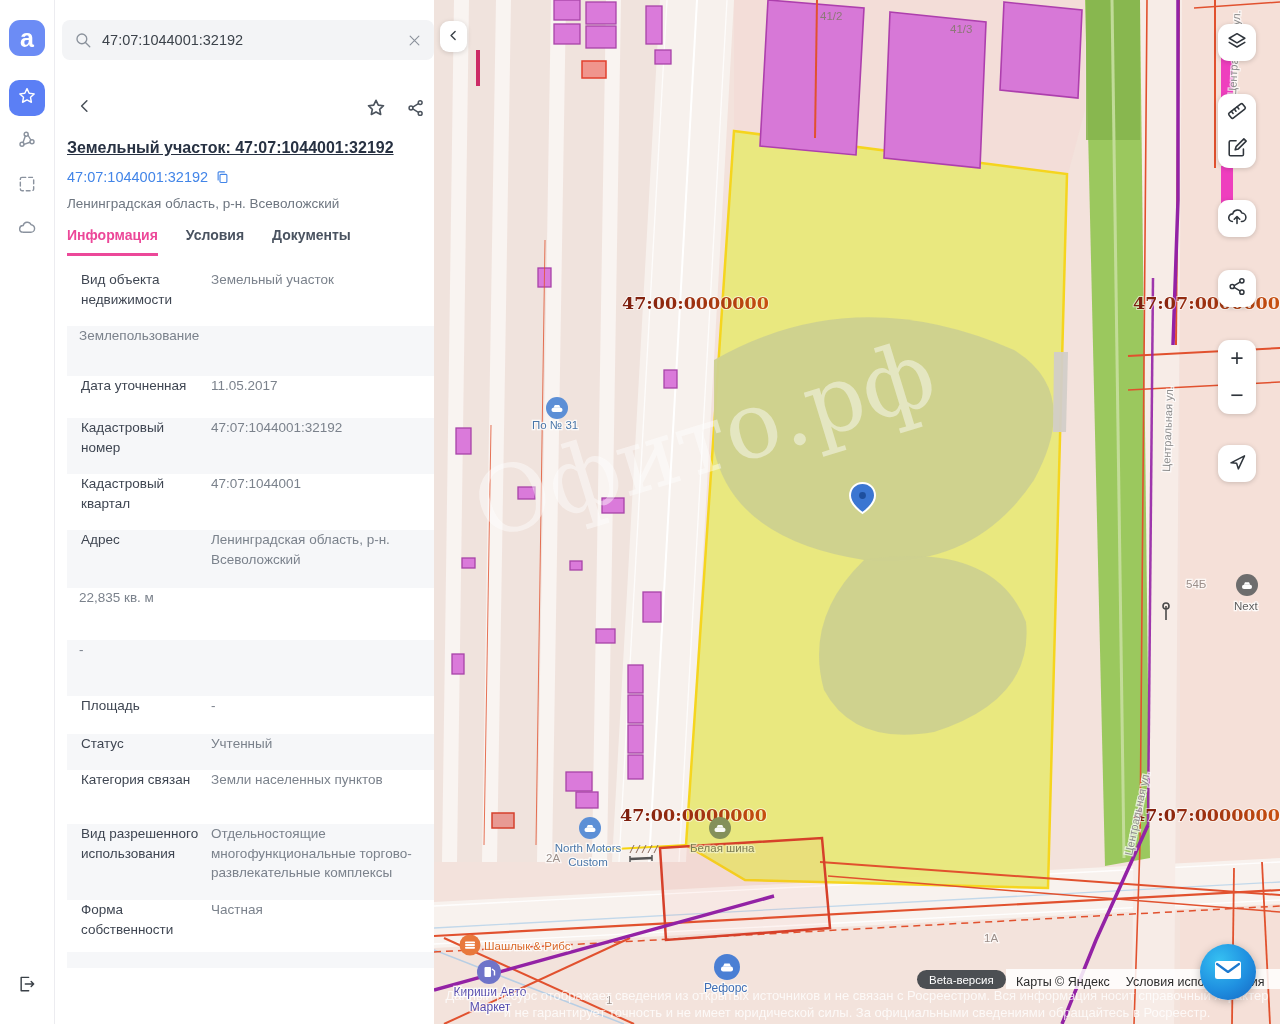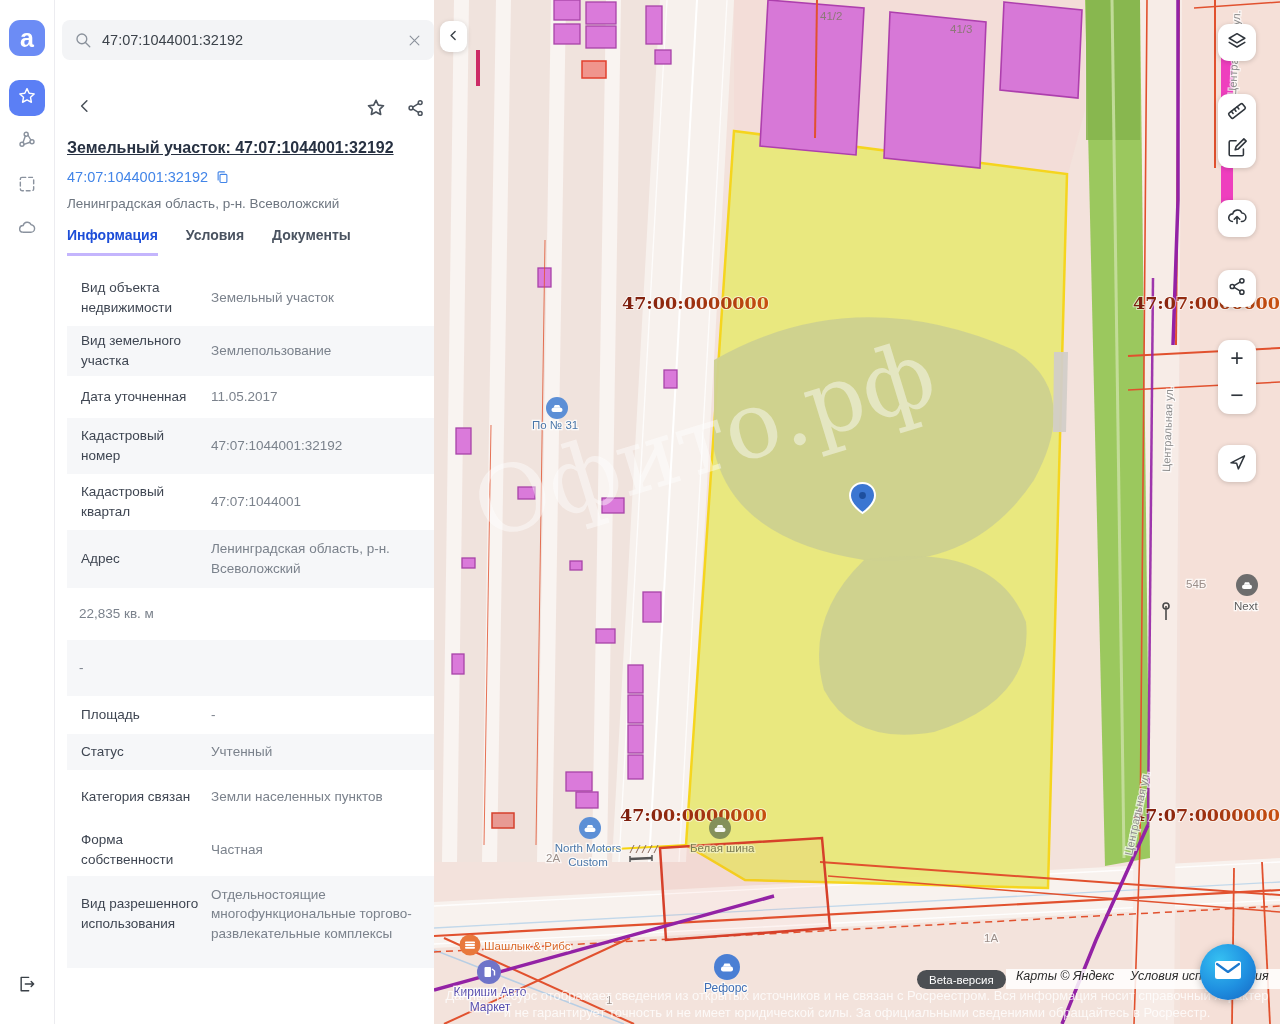--- a/index.html
+++ b/index.html
@@ -22,39 +22,39 @@
   .icon-g svg { stroke:currentColor; fill:none; stroke-width:1.8; stroke-linecap:round; stroke-linejoin:round; }
   .hdr-row { position:absolute; left:0; top:92px; width:379px; height:32px; }
   .back-btn { position:absolute; left:16px; top:2px; width:28px; height:28px; display:flex; align-items:center; justify-content:center; color:#474e57; cursor:pointer; }
   .hdr-ic { position:absolute; top:3px; width:26px; height:26px; display:flex; align-items:center; justify-content:center; color:#4b535d; cursor:pointer; }
   .title { position:absolute; left:12px; top:139px; width:360px; font-size:16px; font-weight:700; color:#273142;text-decoration:underline; }
   .cad-link-row { position:absolute; left:12px; top:169px; display:flex; align-items:center; gap:7px; }
   .cad-link { font-size:14.5px; color:#4285e8; cursor:pointer; }
   .region { position:absolute; left:12px; top:196px; font-size:13.5px; color:#6e7680; }
   .tabs { position:absolute; left:12px; top:227px; display:flex; gap:28px; }
   .tab { font-size:14px; font-weight:700; color:#4a5360; padding-bottom:10px; cursor:pointer; }
-  .tab.active { color:#1d4ed8; border-bottom:3px solid #c4b5fd; }
+  .tab.active { color:#ec4899; border-bottom:3px solid #ec4899; }
   .rows { position:absolute; left:12px; top:270px; width:367px; }
-  .row { display:flex; align-items:center; }
+  .row { display:flex; align-items:flex-start; }
   .row.alt { background:#f6f7f9; }
   .row .lbl { width:132px; padding-left:14px; font-size:13.5px; color:#3f4652; line-height:1.5; flex-shrink:0; }
   .row .val { flex:1; padding-left:12px; padding-right:8px; font-size:13.5px; color:#7b828c; line-height:1.45; }
 
   
   .map { position:absolute; left:434px; top:0; width:846px; height:1024px; background:#f3e2dc; overflow:hidden; }
   .map svg.canvas { position:absolute; left:0; top:0; }
   .mt { font-family:"Liberation Sans",sans-serif; }
   .collapse-btn { position:absolute; left:6px; top:21px; width:27px; height:31px; background:#fff; border-radius:9px; box-shadow:0 1px 5px rgba(0,0,0,.15); display:flex; align-items:center; justify-content:center; color:#3a4047; cursor:pointer; z-index:12; }
   .mc { position:absolute; left:784px; width:38px; background:#fff; border-radius:11px; box-shadow:0 1px 5px rgba(0,0,0,.18); display:flex; flex-direction:column; align-items:center; z-index:12; color:#2f353c; cursor:pointer; }
   .mc .slot { width:38px; height:37px; display:flex; align-items:center; justify-content:center; }
   .mc svg { stroke:currentColor; fill:none; stroke-width:1.7; stroke-linecap:round; stroke-linejoin:round; }
   .zoom-txt { font-size:23px; color:#2f353c; line-height:1; font-weight:400; }
   .chat-btn { position:absolute; left:766px; top:944px; width:56px; height:56px; border-radius:50%; background:radial-gradient(circle at 35% 30%, #36c1f2 0%, #1f8fe0 55%, #1565c0 100%); box-shadow:0 2px 8px rgba(0,0,0,.25); display:flex; align-items:center; justify-content:center; z-index:14; cursor:pointer; }
   .beta-badge { position:absolute; left:483px; top:970px; height:19px; padding:0 12px; background:rgba(62,66,71,.92); border-radius:10px; color:#fff; font-size:11.5px; display:flex; align-items:center; z-index:13; }
-  .attrib { position:absolute; left:572px; top:969px; width:274px; height:20px; background:rgba(255,255,255,.85); display:flex; align-items:flex-start; gap:16px; padding-left:10px; font-size:12.5px; color:#2c2c2c; white-space:nowrap; overflow:hidden; z-index:13;font-style:italic; }
+  .attrib { position:absolute; left:572px; top:969px; width:274px; height:20px; background:rgba(255,255,255,.85); display:flex; align-items:flex-end; gap:16px; padding-left:10px; font-size:12.5px; color:#2c2c2c; white-space:nowrap; overflow:hidden; z-index:13; }
   .attrib .terms { cursor:pointer; }
   .disclaimer { position:absolute; left:0; width:846px; text-align:center; font-size:13px; color:rgba(255,255,255,.78); white-space:nowrap; overflow:hidden; z-index:11; }
 </style>
 </head>
 <body>
 
 <div id="app">
 
   <aside class="rail">
     <div class="logo">a</div>
@@ -148,21 +148,20 @@
       <div class="tab">Условия</div>
       <div class="tab">Документы</div>
     </div>
 
     <div class="rows">
       <div class="row" style="height:56px">
           <div class="lbl">Вид объекта недвижимости</div>
           <div class="val">Земельный участок</div>
         </div>
       <div class="row alt" style="height:50px">
-          <div class="lbl">Вид земельного участка</div>
           <div class="val">Землепользование</div>
         </div>
       <div class="row" style="height:42px">
           <div class="lbl">Дата уточненная</div>
           <div class="val">11.05.2017</div>
         </div>
       <div class="row alt" style="height:56px">
           <div class="lbl">Кадастровый номер</div>
           <div class="val">47:07:1044001:32192</div>
         </div>
@@ -185,27 +184,27 @@
           <div class="val">-</div>
         </div>
       <div class="row alt" style="height:36px">
           <div class="lbl">Статус</div>
           <div class="val">Учтенный</div>
         </div>
       <div class="row" style="height:54px">
           <div class="lbl">Категория связан</div>
           <div class="val">Земли населенных пунктов</div>
         </div>
+      <div class="row alt" style="height:76px">
+          <div class="lbl">Вид разрешенного использования</div>
+          <div class="val">Отдельностоящие многофункциональные торгово-развлекательные комплексы</div>
+        </div>
       <div class="row" style="height:52px">
           <div class="lbl">Форма собственности</div>
           <div class="val">Частная</div>
-        </div>
-      <div class="row alt" style="height:76px">
-          <div class="lbl">Вид разрешенного использования</div>
-          <div class="val">Отдельностоящие многофункциональные торгово-развлекательные комплексы</div>
         </div>
       <div class="row alt" style="height:16px"></div>
     </div>
   </section>
 
   <div class="map">
     <svg class="canvas" width="846" height="1024" viewBox="0 0 846 1024">
       <defs>
         <linearGradient id="qg" x1="0" y1="0" x2="1" y2="0">
           <stop offset="0" stop-color="#7a1d0e"></stop>

